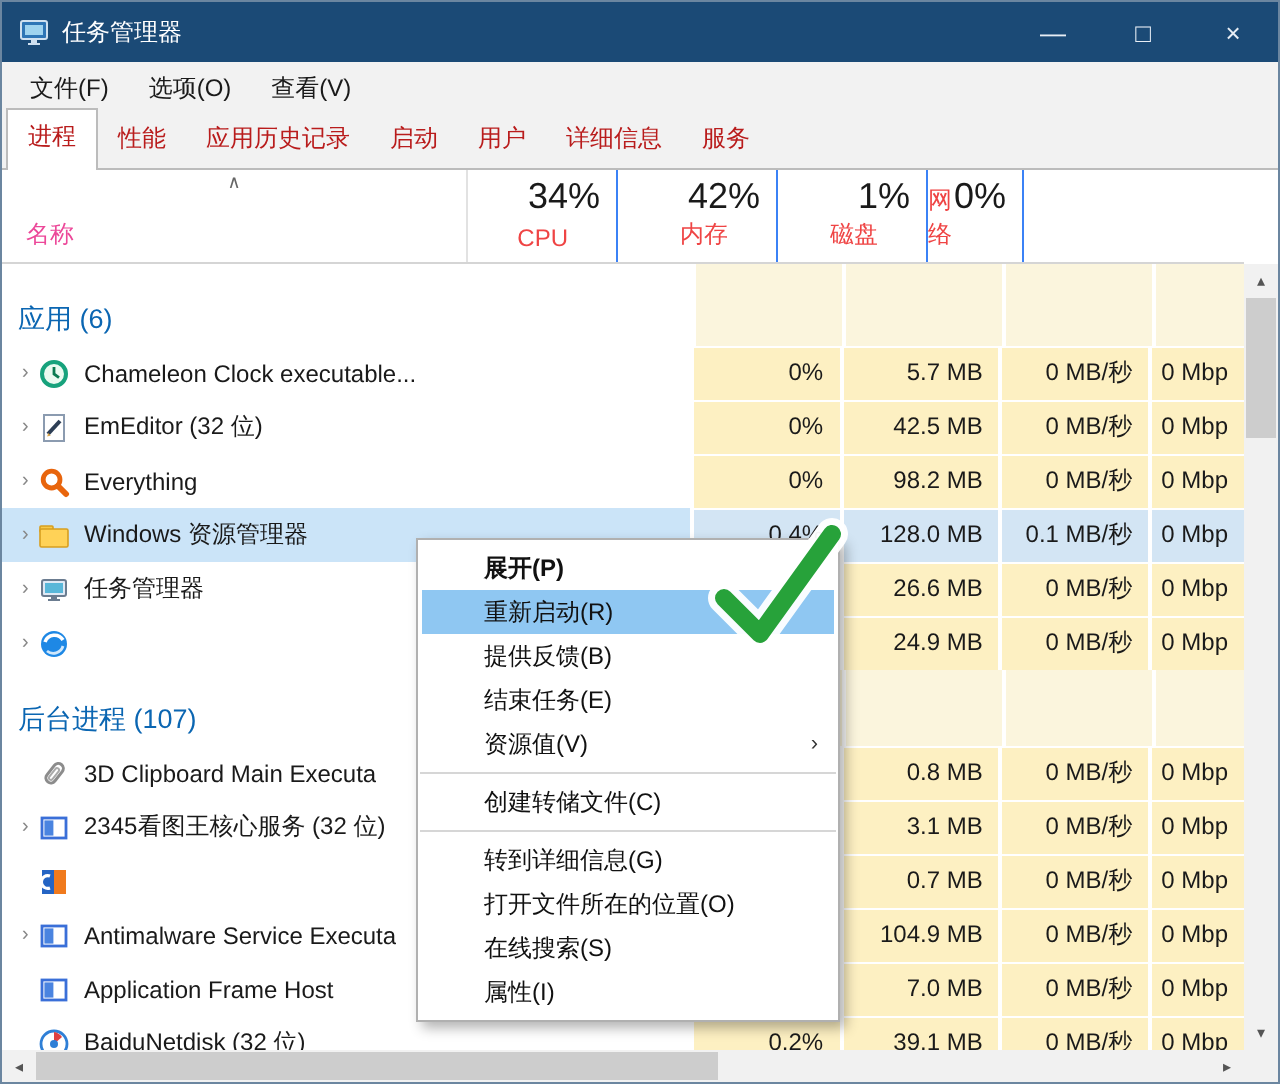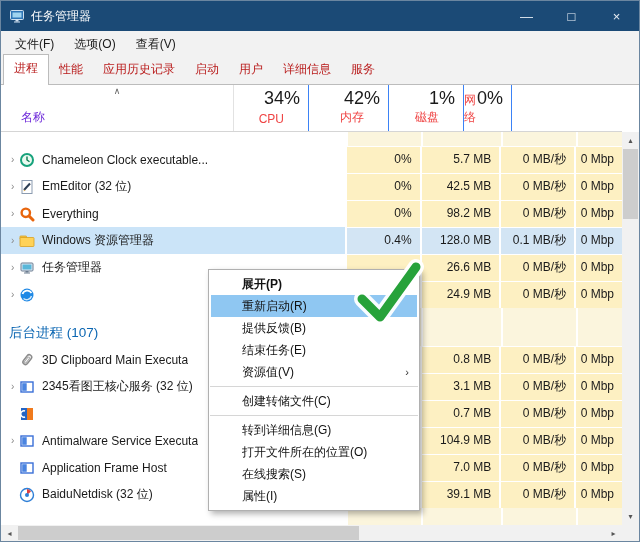--- a/index.html
+++ b/index.html
@@ -27,21 +27,21 @@
                 margin-bottom:-1px; padding-bottom:8px; }
 
   
   .content { position:absolute; top:84px; left:0; right:0; bottom:0; background:#fff; }
 
   .header { position:absolute; top:0; left:0; right:17px; height:47px;
             border-bottom:1px solid #d5d5d5; display:flex; }
   .h-name { width:233px; position:relative; border-right:1px solid #e2e2e2; }
   .sort-caret { position:absolute; top:1px; left:0; right:0; text-align:center;
                 color:#666; font-size:9px; }
-  .h-label { position:absolute; bottom:5px; left:20px; color:#6d28d9; }
+  .h-label { position:absolute; bottom:5px; left:12px; color:#ec4899; }
   .h-status { width:112px; position:relative; border-right:1px solid #e2e2e2; }
   .h-metric { position:relative; border-right:1px solid #3b82f6; }
   .h-pct { position:absolute; top:3px; right:8px; font-size:18px; color:#1a1a1a; }
   .h-sub { position:absolute; bottom:5px; right:24px; color:#ef4444; }
   .w-cpu { width:75px; } .w-mem { width:80px; } .w-disk { width:75px; } .w-net { width:48px; }
 
   .body { position:absolute; top:47px; left:0; right:17px; bottom:16px; overflow:hidden; }
   .strip { position:absolute; top:0; bottom:0; background:#fbf5dd; border-left:2px solid #fff; }
   .strip1 { left:345px; width:75px; } .strip2 { left:420px; width:80px; }
   .strip3 { left:500px; width:75px; } .strip4 { left:575px; width:48px; }
@@ -154,20 +154,21 @@
     </div>
 
     <div class="body">
       <div class="strip strip1"></div>
       <div class="strip strip2"></div>
       <div class="strip strip3"></div>
       <div class="strip strip4"></div>
 
       <div class="rows">
         <div class="spacer-a"></div>
+        <div class="grouprow">应用 (6)</div>
 
         <div class="prow">
           <div class="c-name">
             <span class="chev">›</span>
             <span class="ic">
                 <svg width="16" height="16" viewBox="0 0 16 16">
                   <circle cx="8" cy="8" r="6" fill="#eafaf0" stroke="#17a27c" stroke-width="2"></circle>
                   <path d="M8 4.5V8l2.5 1.8" stroke="#0a7a50" stroke-width="1.4" fill="none"></path>
                 </svg>
               </span>

